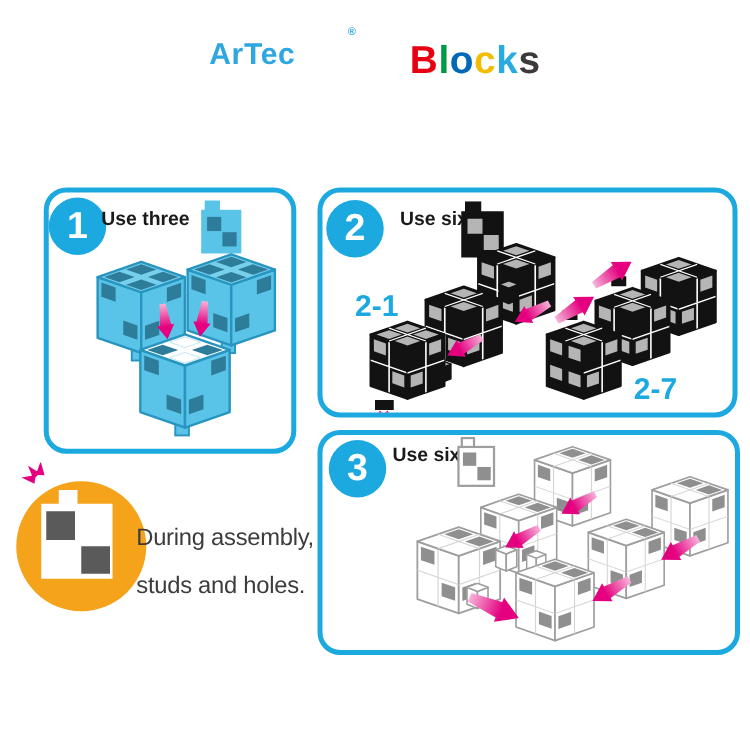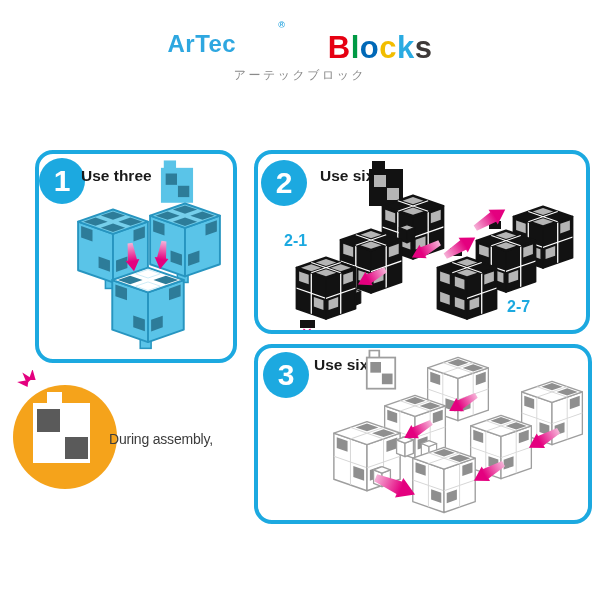--- a/index.html
+++ b/index.html
@@ -16,31 +16,31 @@
 
   
   .panel{position:absolute;border:4px solid var(--accent);border-radius:18px;background:#fff;box-sizing:border-box;}
   #panel1{left:35px;top:150px;width:202px;height:213px;}
   #panel2{left:254px;top:150px;width:336px;height:184px;}
   #panel3{left:254px;top:344px;width:338px;height:180px;}
 
   .step-circle{position:absolute;width:46px;height:46px;border-radius:50%;background:var(--accent);
                color:#fff;font-size:30px;font-weight:bold;display:flex;align-items:center;justify-content:center;}
   .instr{position:absolute;font-size:15.5px;font-weight:bold;color:var(--textDark);white-space:nowrap;}
-  .plabel{position:absolute;font-size:16px;font-weight:bold;color:var(--accent);}
+  .plabel{position:absolute;font-size:24px;font-weight:bold;color:var(--accent);}
   .art,.hicon{position:absolute;}
 
   
   .bi-blue {--bi-body:var(--blueSide);--bi-line:var(--blueSide);--bi-stud:var(--blueStud);}
   .bi-black{--bi-body:var(--black);  --bi-line:var(--black);   --bi-stud:var(--grayStud);}
   .bi-white{--bi-body:#ffffff;      --bi-line:var(--whiteLine);--bi-stud:var(--whiteStud);}
 
   
   .note-art{position:absolute;left:5px;top:370px;}
-  .note-text{position:absolute;left:109px;top:416px;font-size:14px;line-height:19px;
+  .note-text{position:absolute;left:109px;top:402px;font-size:19px;line-height:19px;
              color:var(--noteText);letter-spacing:-0.2px;}
   .defs{position:absolute;width:0;height:0;overflow:hidden;}
 </style>
 </head>
 <body>
 
 <div class="page">
 
   <svg class="defs" aria-hidden="true">
     <defs>
@@ -201,21 +201,20 @@
       </symbol>
     </defs>
   </svg>
 
   <header class="logo">
     <div class="logo-row">
       <span class="artec">ArTec</span>
         <span class="reg">®</span>
         <span class="blocks"><span style="color: rgb(230, 0, 18);">B</span><span style="color: rgb(0, 154, 68);">l</span><span style="color: rgb(0, 104, 183);">o</span><span style="color: rgb(242, 189, 0);">c</span><span style="color: rgb(41, 171, 226);">k</span><span style="color: rgb(62, 58, 57);">s</span></span>
     </div>
-    <div class="subtitle">アーテックブロック</div>
   </header>
 
   <section class="panel" id="panel1">
     <div class="step-circle" style="left:0;top:4px;">
       <span>1</span>
     </div>
     <div class="instr" style="left:42px;top:13px;">Use three</div>
     <svg class="hicon" style="left:121px;top:6px;" width="34" height="44" viewBox="0 0 36 46">
       <use href="#bic" class="bi-blue" width="36" height="46"></use>
     </svg>
@@ -290,16 +289,16 @@
     <svg class="note-art" width="160" height="130" viewBox="0 0 160 130">
       <circle cx="60" cy="67" r="52" fill="var(--orange)"></circle>
       <rect x="42" y="22" width="15" height="12" fill="#ffffff"></rect>
       <rect x="28" y="33" width="57" height="60" fill="#ffffff"></rect>
       <rect x="32" y="39" width="23" height="23" fill="var(--noteStud)"></rect>
       <rect x="60" y="67" width="23" height="22" fill="var(--noteStud)"></rect>
       <use href="#brs" x="-16" y="-16" width="32" height="32" transform="translate(27,14) rotate(-40) scale(1)"></use>
     </svg>
     <p class="note-text"><span>During assembly,</span><br>
       <br>
-      </p>
+      <span>studs and holes.</span></p>
   </aside>
 
 </div>
 
 </body></html>

